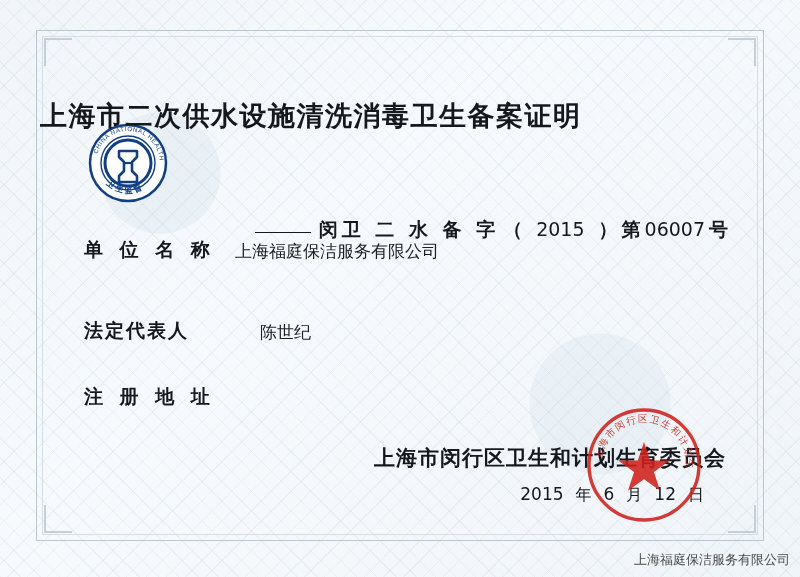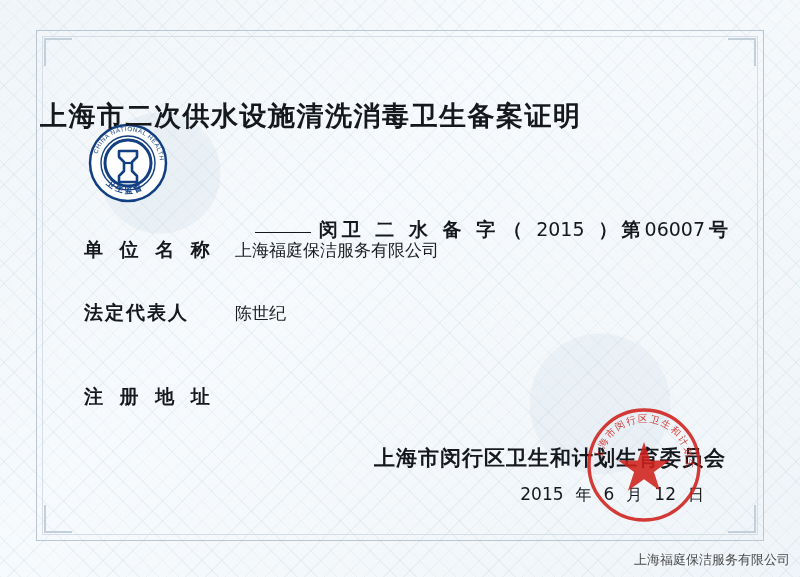--- a/index.html
+++ b/index.html
@@ -104,41 +104,41 @@
   }
   #number-line .sp { letter-spacing: 4px; }
   #number-line .year { padding: 0 10px; font-weight: normal; }
   #number-line .serial { font-weight: normal; margin-top: 40px; }
 
   
   .field-row {
     position: absolute;
     left: 84px;
     display: flex;
-    align-items: center;
+    align-items: flex-end;
     font-family: "DejaVu Sans", "Liberation Sans", sans-serif;
     color: #15181c;
   }
   .field-label {
     font-size: 19px;
     font-weight: bold;
     width: 135px;
     letter-spacing: 5px;
     white-space: nowrap;
   }
   .field-label.tight { letter-spacing: 2px; }
   .field-value {
     font-size: 17px;
     font-weight: normal;
     color: #1a1d21;
     margin-left: 16px;
     white-space: nowrap;
   }
   #row-company { top: 237px; }
-  #row-legal   { top: 300px; }
+  #row-legal   { top: 318px; gap: 25px; }
   #row-address { top: 384px; }
 
   
   #issuer {
     position: absolute;
     right: 74px;
     top: 444px;
     font-family: "DejaVu Sans", "Liberation Sans", sans-serif;
     font-size: 21px;
     font-weight: bold;

